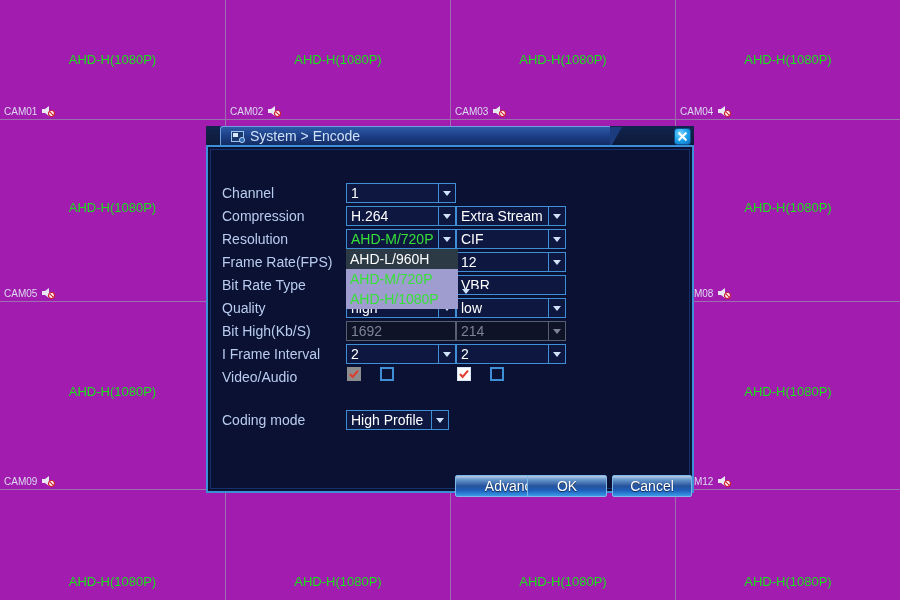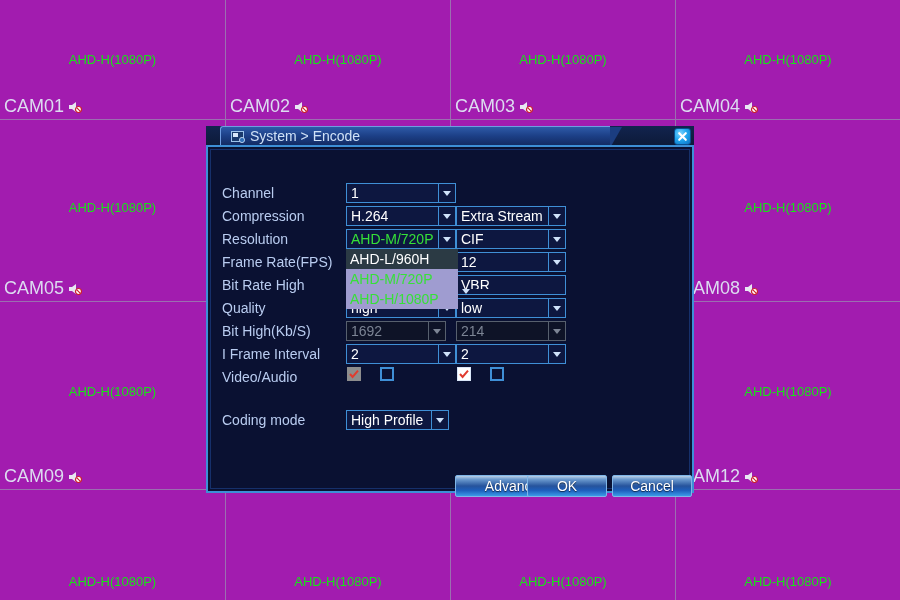--- a/index.html
+++ b/index.html
@@ -38,21 +38,21 @@
     font-size: 13px;
     font-family: "Liberation Sans", sans-serif;
     letter-spacing: 0px;
     white-space: nowrap;
   }
   .cam-label {
     position: absolute;
     left: 4px;
     bottom: 2px;
     color: #dcdcf0;
-    font-size: 18px;
+    font-size: 10px;
     font-family: "Liberation Sans", sans-serif;
     white-space: nowrap;
     display: flex;
     align-items: center;
     gap: 4px;
   }
   .spk-icon {
     display: inline-block;
     position: relative;
     width: 14px;
@@ -450,21 +450,21 @@
     </div>
   </div>
 
   <div class="dlg-body">
     <div class="dlg-body-inner"></div>
 
     <div class="field-label" style="left:14px; top:38px;">Channel</div>
     <div class="field-label" style="left:14px; top:61px;">Compression</div>
     <div class="field-label" style="left:14px; top:84px;">Resolution</div>
     <div class="field-label" style="left:14px; top:107px;">Frame Rate(FPS)</div>
-    <div class="field-label" style="left:14px; top:130px;">Bit Rate High</div>
+    <div class="field-label" style="left:14px; top:130px;">Bit Rate Type</div>
     <div class="field-label" style="left:14px; top:153px;">Quality</div>
     <div class="field-label" style="left:14px; top:176px;">Bit High(Kb/S)</div>
     <div class="field-label" style="left:14px; top:199px;">I Frame Interval</div>
     <div class="field-label" style="left:14px; top:222px;">Video/Audio</div>
     <div class="field-label" style="left:14px; top:265px;">Coding mode</div>
 
     <div class="combo" style="left:138px; top:36px; width:110px;">
       <span class="val">1</span>
       <span class="arrow">
           <i></i>
@@ -493,21 +493,21 @@
       <span class="arrow">
           <i></i>
         </span>
     </div>
     <div class="combo" style="left:138px; top:151px; width:110px;">
       <span class="val">high</span>
       <span class="arrow">
           <i></i>
         </span>
     </div>
-    <div class="combo disabled" style="left:138px; top:174px; width:100px;justify-content:center;">
+    <div class="combo disabled" style="left:138px; top:174px; width:127px;justify-content:center;">
       <span class="val">1692</span>
       <span class="arrow">
           <i></i>
         </span>
     </div>
     <div class="combo" style="left:138px; top:197px; width:110px;">
       <span class="val">2</span>
       <span class="arrow">
           <i></i>
         </span>

